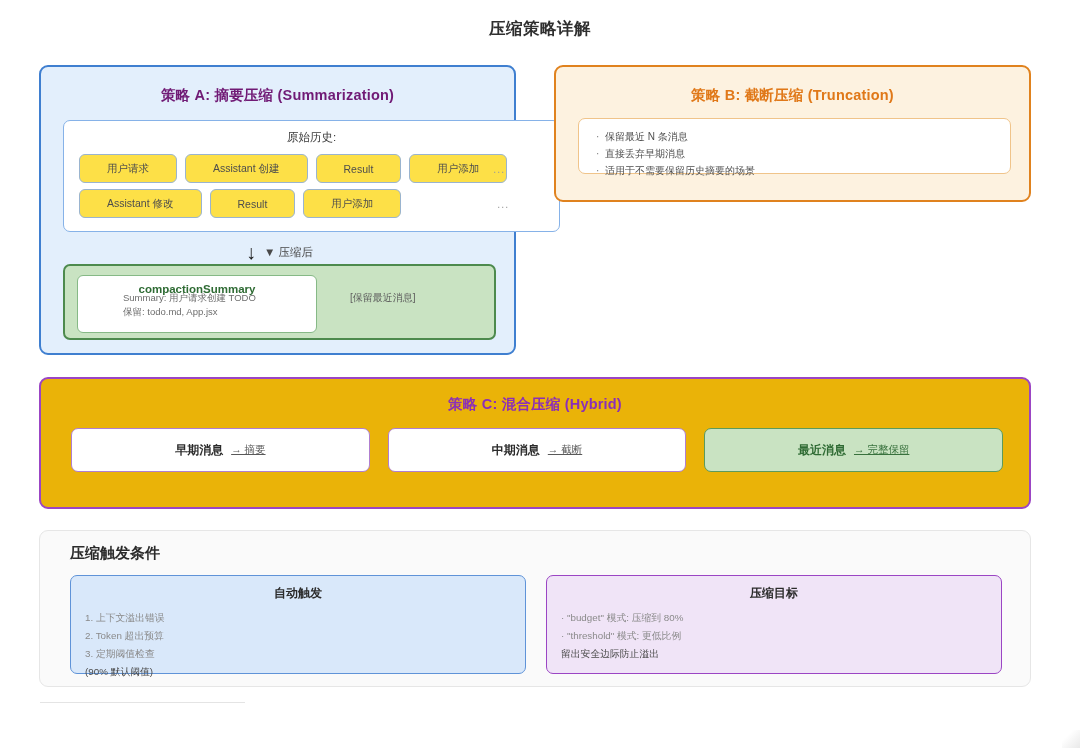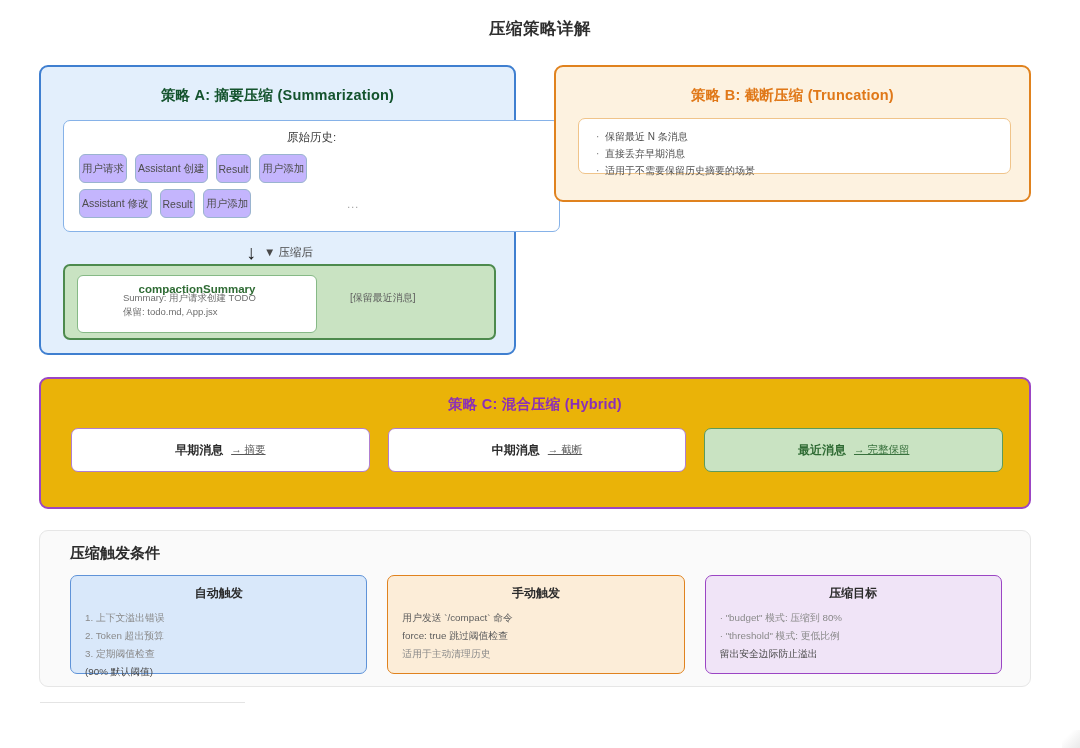--- a/index.html
+++ b/index.html
@@ -50,21 +50,21 @@
   
   .panel-a {
     left: 39px;
     top: 65px;
     width: 477px;
     height: 290px;
     background: #e3effc;
     border: 2px solid #3f7fd0;
   }
   .panel-a .panel-title {
-    color: #14532d;
+    color: #701a75;
     margin-top: 19px;
   }
   .inner-white {
     position: absolute;
     box-sizing: border-box;
     background: #ffffff;
     border: 1px solid #86b2e8;
     border-radius: 7px;
   }
   .history-box {
@@ -86,27 +86,27 @@
     align-items: center;
     gap: 8px;
   }
   .chip-row.row1 { top: 33px; }
   .chip-row.row2 { top: 68px; }
   .chip {
     box-sizing: border-box;
     height: 29px;
     border: 1px solid #9ab4cf;
     border-radius: 6px;
-    background: #c4b5fd;
+    background: #fde047;
     display: flex;
     align-items: center;
     justify-content: center;
     font-size: 10.5px;
     color: #4d4d4d;
-    padding: 0 2px;
+    padding: 0 27px;
     white-space: nowrap;
   }
   .ellipsis {
     font-size: 10.5px;
     color: #9a9a9a;
     letter-spacing: 1px;
   }
   .ellipsis.overlap { margin-left: -22px; }
   .ellipsis.far { margin-left: 88px; }
 
@@ -428,26 +428,20 @@
     <div class="trigger-row">
 
       <div class="trigger-card auto">
         <div class="trigger-title">自动触发</div>
         <div class="trigger-line">1. 上下文溢出错误</div>
         <div class="trigger-line">2. Token 超出预算</div>
         <div class="trigger-line">3. 定期阈值检查</div>
         <div class="trigger-line dark">(90% 默认阈值)</div>
       </div>
 
-      <div class="trigger-card manual">
-        <div class="trigger-title">手动触发</div>
-        <div class="trigger-line mid">用户发送 `/compact` 命令</div>
-        <div class="trigger-line mid">force: true 跳过阈值检查</div>
-        <div class="trigger-line">适用于主动清理历史</div>
-      </div>
 
       <div class="trigger-card target">
         <div class="trigger-title">压缩目标</div>
         <div class="trigger-line">· "budget" 模式: 压缩到 80%</div>
         <div class="trigger-line">· "threshold" 模式: 更低比例</div>
         <div class="trigger-line dark">留出安全边际防止溢出</div>
       </div>
 
     </div>
   </div>

